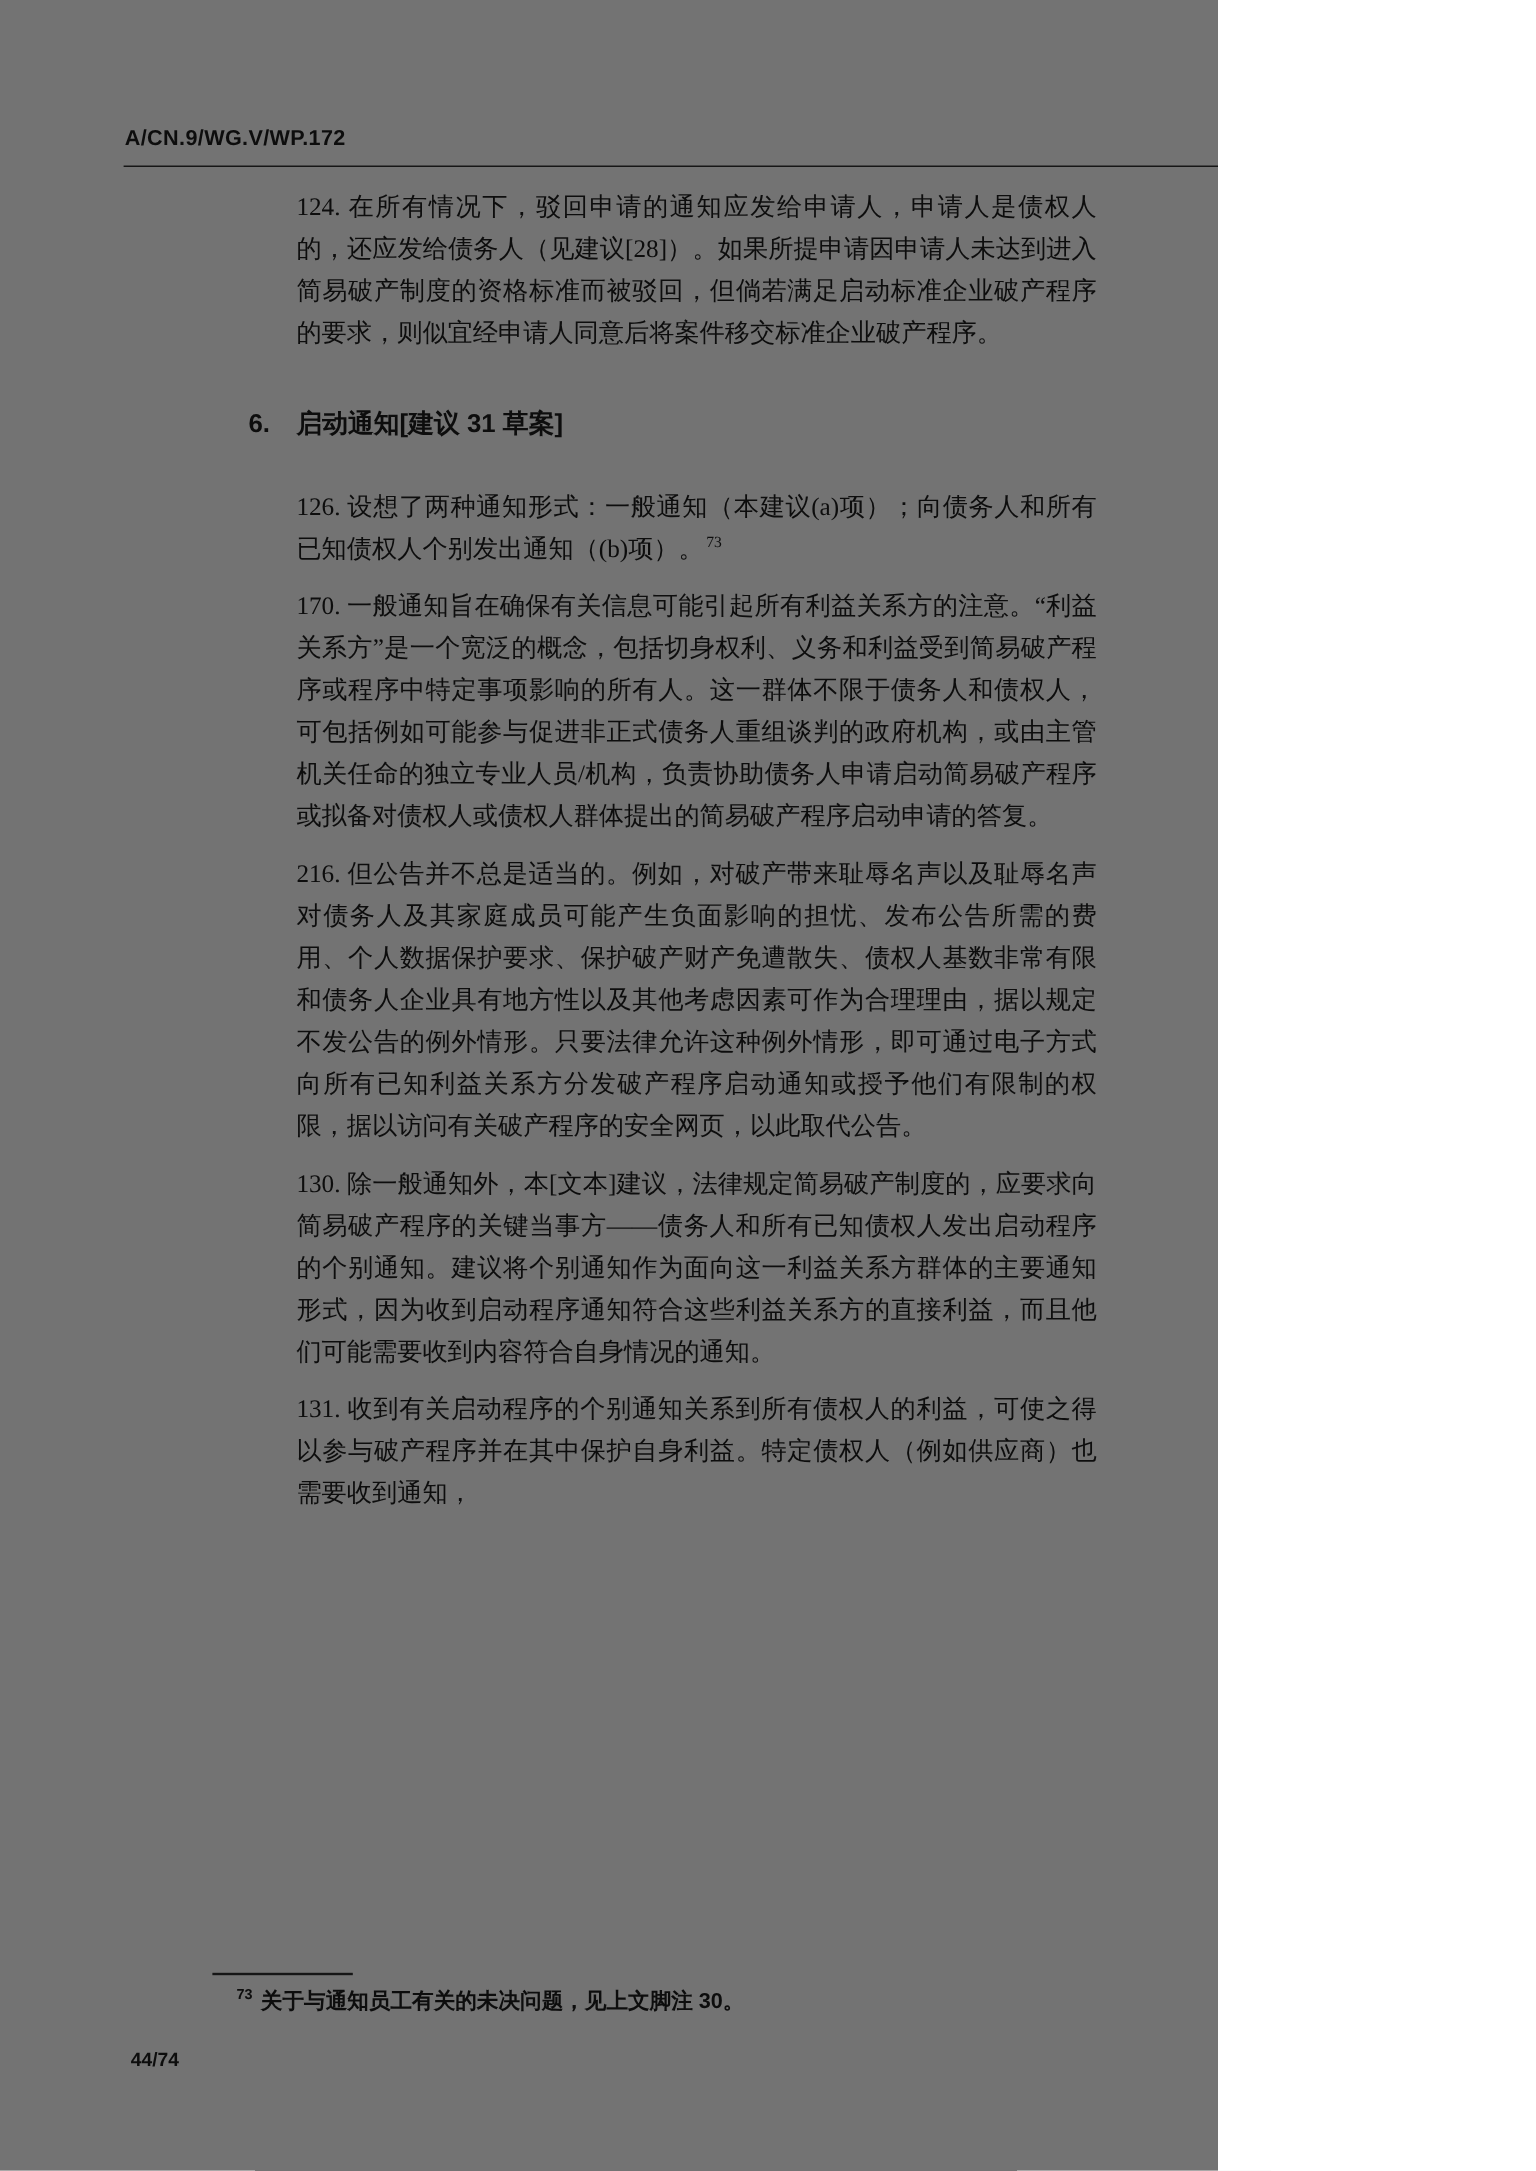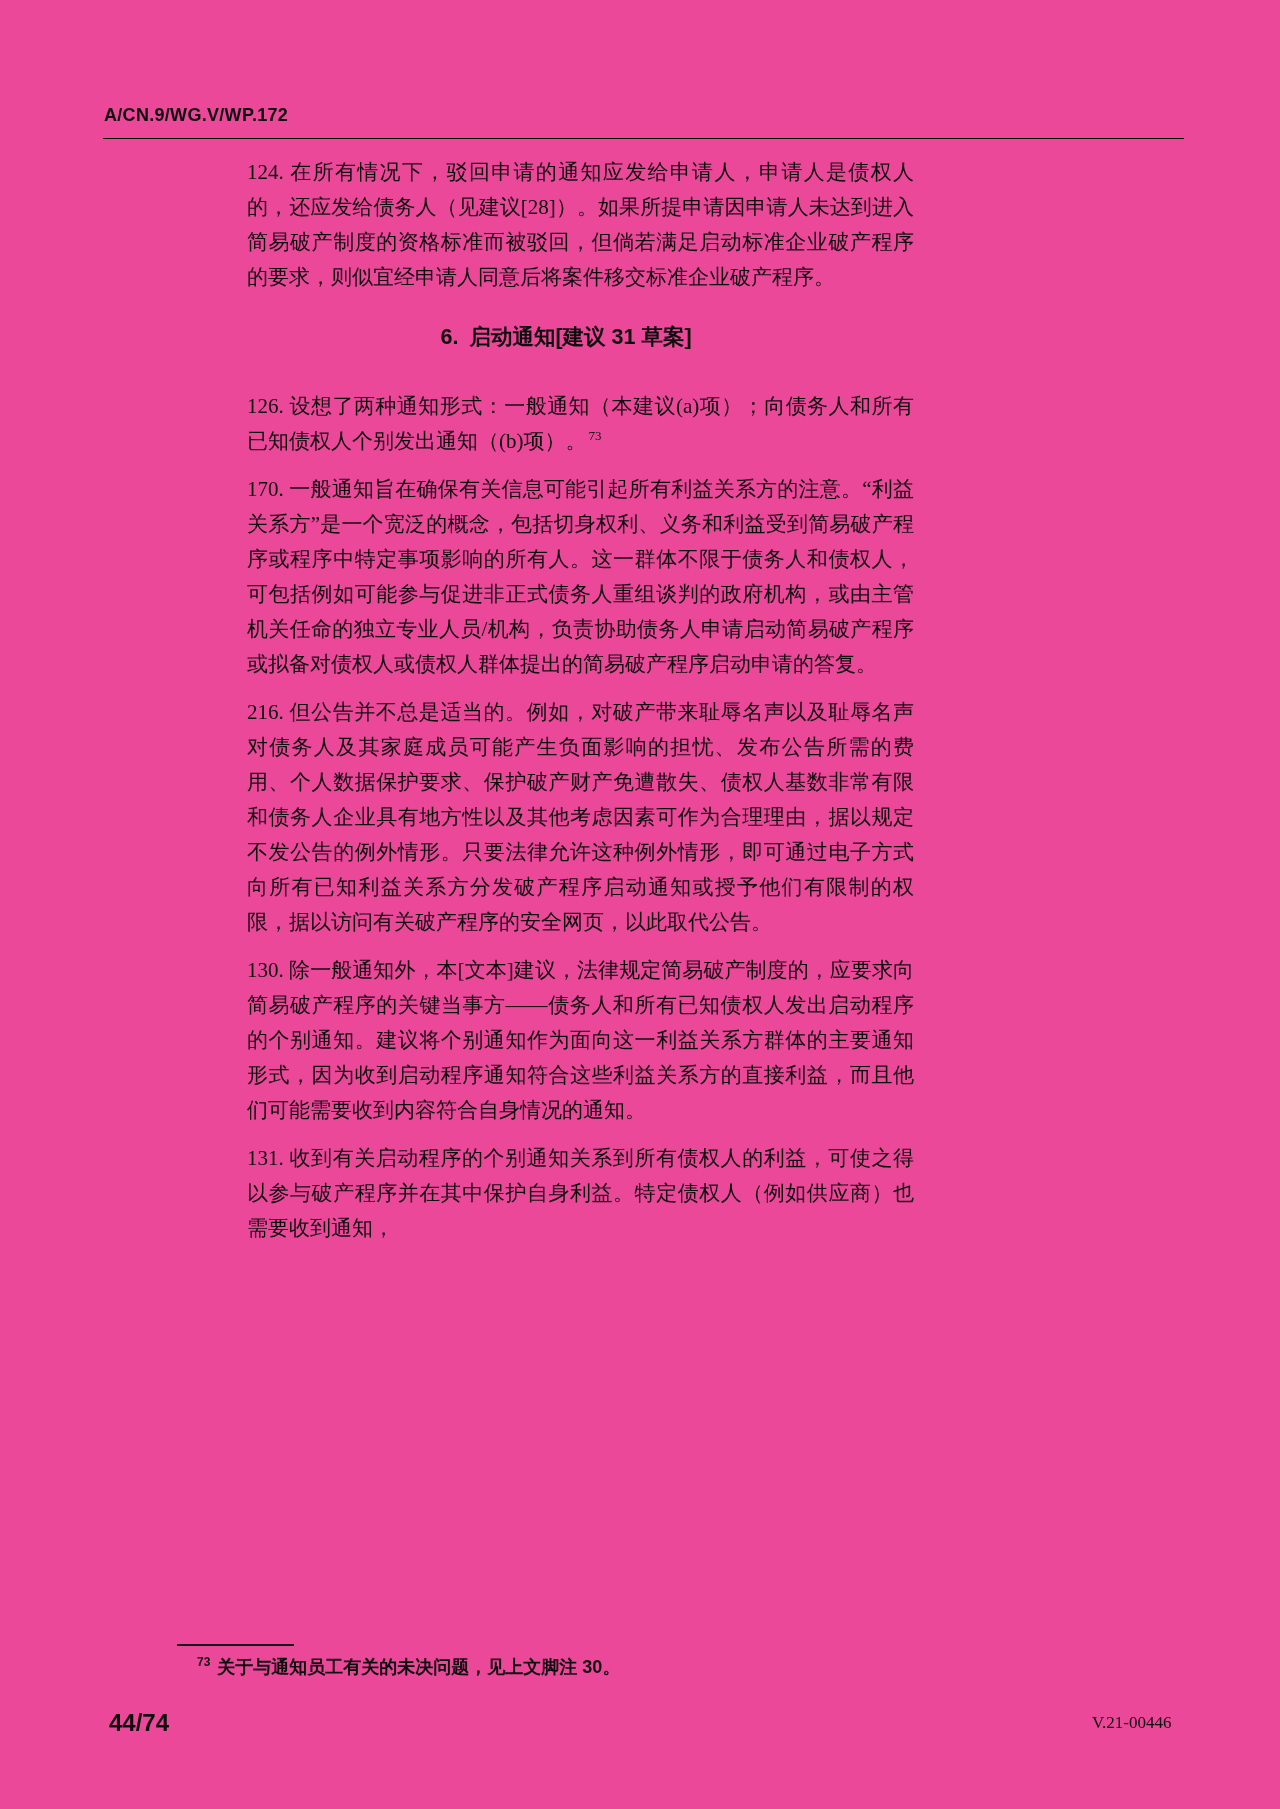--- a/index.html
+++ b/index.html
@@ -2,23 +2,23 @@
 <html><head>
 <meta charset="utf-8">
 <style>
   html, body {
     margin: 0;
     padding: 0;
     background: #ffffff;
   }
   .page {
     position: relative;
-    width: 1280px;
+    width: 1015px;
     height: 1809px;
-    background: #ec4899;
+    background: #737373;
     color: #0d0d0d;
     overflow: hidden;
   }
   .doc-symbol {
     position: absolute;
     left: 104px;
     top: 105px;
     font-family: "Liberation Sans", "DejaVu Sans", sans-serif;
     font-weight: bold;
     font-size: 18px;
@@ -43,22 +43,22 @@
     text-justify: inter-ideograph;
   }
   .para {
     margin: 0 0 13px 0;
   }
   .section-heading {
     font-family: "Liberation Sans", "DejaVu Sans", sans-serif;
     font-size: 21.5px;
     font-weight: bold;
     line-height: 36px;
-    margin: 24px 0 34px -40px;
-    text-align: center;
+    margin: 40px 0 34px -40px;
+    text-align: left;
   }
   .heading-num {
     display: inline-block;
     width: 40px;
   }
   .fn-ref {
     font-size: 13px;
     vertical-align: super;
     line-height: 0;
     margin-left: 2px;
@@ -86,21 +86,21 @@
     line-height: 0;
     margin-right: 7px;
     font-weight: 600;
   }
   .footer-page {
     position: absolute;
     left: 109px;
     top: 1709px;
     font-family: "Liberation Sans", "DejaVu Sans", sans-serif;
     font-weight: bold;
-    font-size: 24px;
+    font-size: 16px;
   }
   .footer-code {
     position: absolute;
     left: 1092px;
     top: 1713px;
     font-family: "Liberation Serif", "DejaVu Serif", serif;
     font-size: 17px;
   }
 </style>
 </head>

